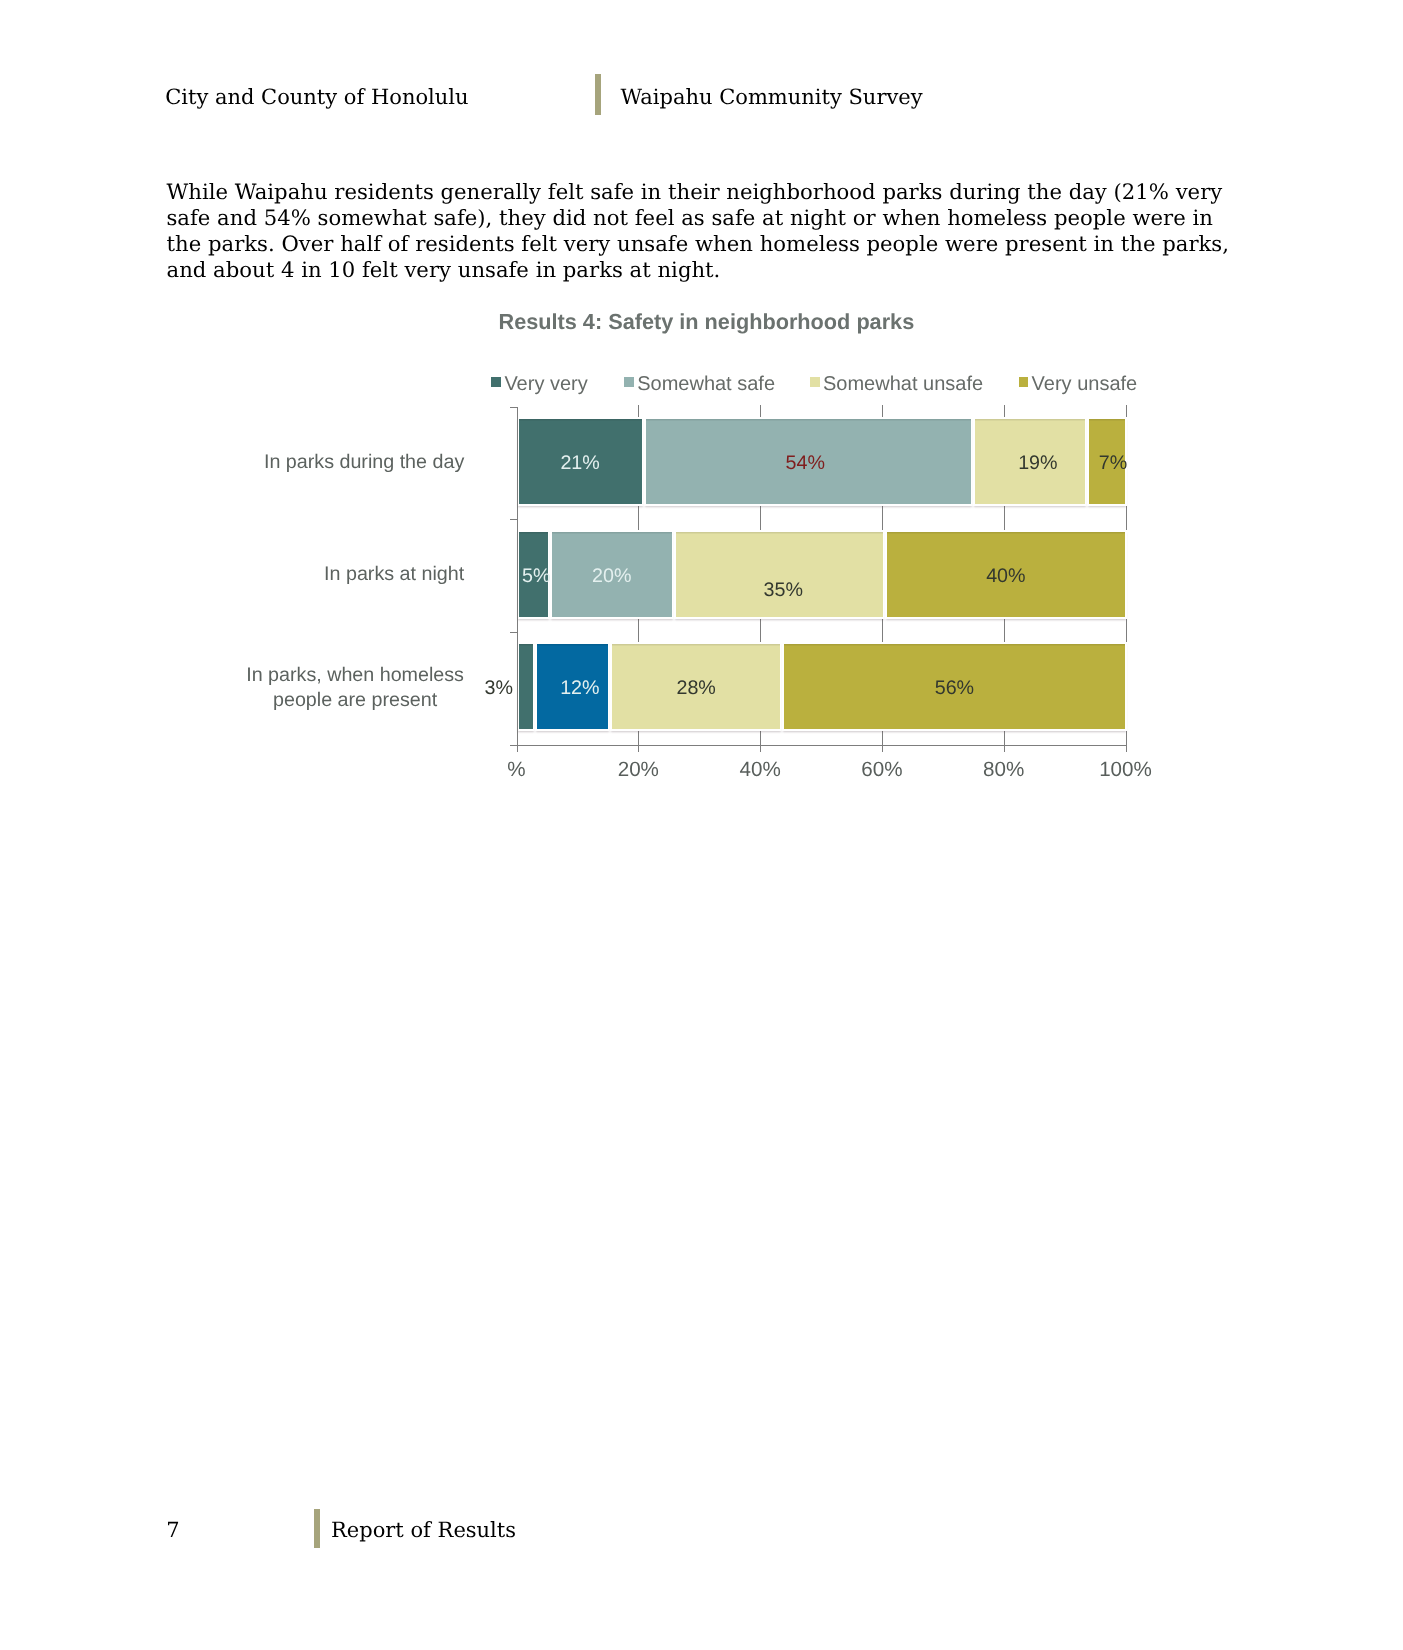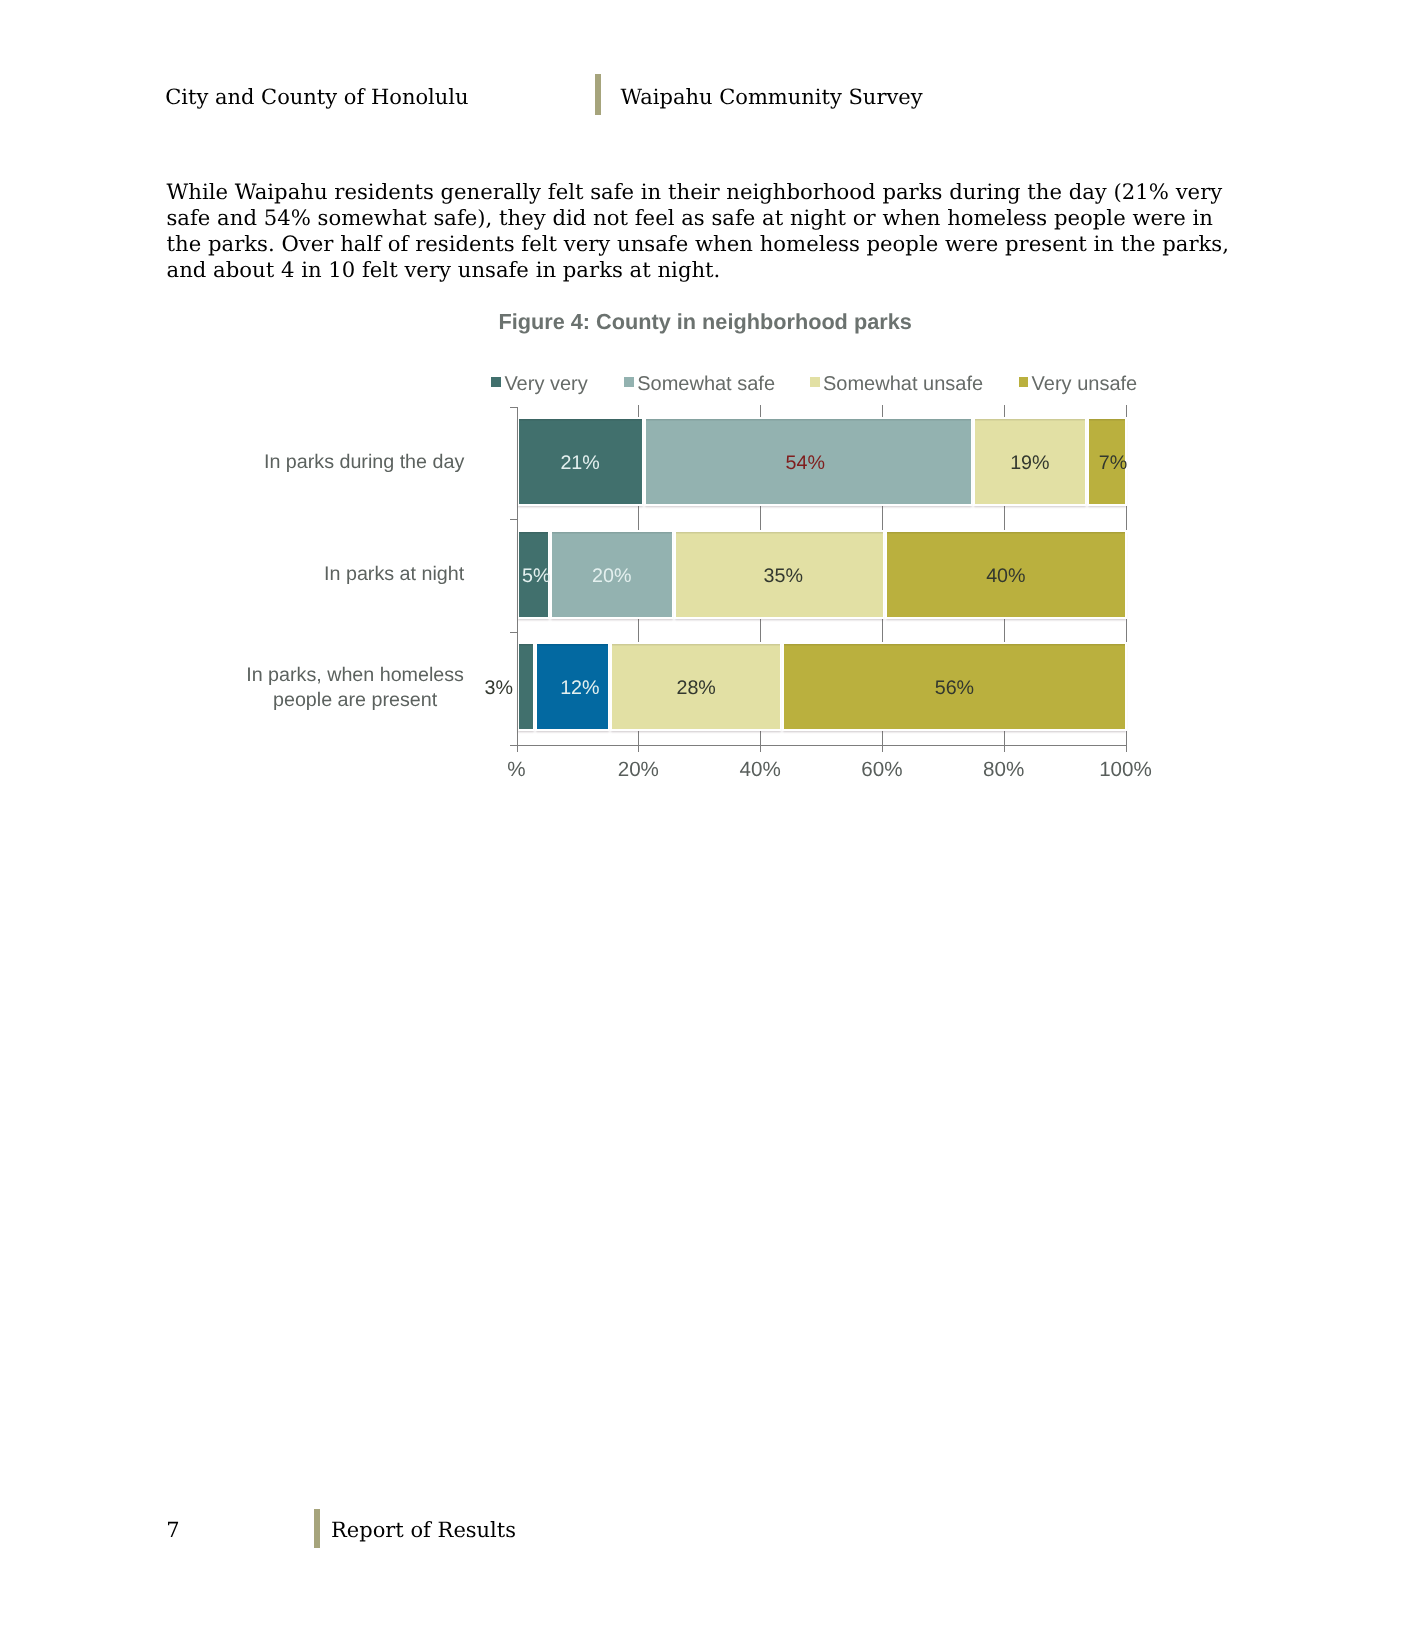--- a/index.html
+++ b/index.html
@@ -58,21 +58,21 @@
 <body>
 
 <div class="page">
 
   <div class="hdr-left">City and County of Honolulu</div>
   <div class="hdr-bar"></div>
   <div class="hdr-right">Waipahu Community Survey</div>
 
   <div class="para">While Waipahu residents generally felt safe in their neighborhood parks during the day (21% very safe and 54% somewhat safe), they did not feel as safe at night or when homeless people were in the parks. Over half of residents felt very unsafe when homeless people were present in the parks, and about 4 in 10 felt very unsafe in parks at night.</div>
 
-  <div class="fig-title">Figure 4: County in neighborhood parks</div>
+  <div class="fig-title">Results 4: Safety in neighborhood parks</div>
 
   <div class="legend">
       <div class="lg" style="left: 490.7px; top: 369.5px;">
         <i style="background: rgb(65, 112, 109);"></i>
         <span>Very very</span>
       </div>
       <div class="lg" style="left: 623.5px; top: 369.5px;">
         <i style="background: rgb(147, 178, 176);"></i>
         <span>Somewhat safe</span>
       </div>
@@ -92,34 +92,34 @@
       <div style="position: absolute; z-index: 0; left: 881.9px; top: 404.5px; width: 1.1px; height: 340.31px; background: rgb(125, 125, 125);"></div>
       <div style="position: absolute; z-index: 0; left: 1003.7px; top: 404.5px; width: 1.1px; height: 340.31px; background: rgb(125, 125, 125);"></div>
       <div style="position: absolute; z-index: 0; left: 1125.5px; top: 404.5px; width: 1.1px; height: 340.31px; background: rgb(125, 125, 125);"></div>
       <div class="seg" style="left: 516.5px; top: 417px; width: 127.281px; height: 89px; background: rgb(65, 112, 109); color: rgb(228, 240, 239);">
         <span style="white-space: nowrap; position: relative; top: 2px; left: 0px;">21%</span>
       </div>
       <div class="seg" style="left: 643.781px; top: 417px; width: 328.86px; height: 89px; background: rgb(147, 178, 176); color: #7f1d1d;">
         <span style="white-space: nowrap; position: relative; top: 2px; left: -3px;">54%</span>
       </div>
       <div class="seg" style="left: 972.641px; top: 417px; width: 114.492px; height: 89px; background: rgb(226, 224, 164); color: rgb(51, 56, 47);">
-        <span style="white-space: nowrap; position: relative; top: 2px; left: 0px;">19%</span>
+        <span style="white-space: nowrap; position: relative; top: 2px; left: 8px;">19%</span>
       </div>
       <div class="seg" style="left: 1087.13px; top: 417px; width: 39.667px; height: 89px; background: rgb(186, 176, 62); color: rgb(51, 56, 47);">
         <span style="white-space: nowrap; position: relative; top: 2px; left: 6px;">7%</span>
       </div>
       <div class="cat" style="left: 263.6px; width: 201px; top: 449.5px;">In parks during the day</div>
       <div class="seg" style="left: 516.5px; top: 530px; width: 33.495px; height: 89px; background: rgb(65, 112, 109); color: rgb(228, 240, 239);">
         <span style="white-space: nowrap; position: relative; top: 2px; left: 3px;">5%</span>
       </div>
       <div class="seg" style="left: 549.995px; top: 530px; width: 123.627px; height: 89px; background: rgb(147, 178, 176); color: rgb(228, 240, 239);">
         <span style="white-space: nowrap; position: relative; top: 2px; left: 0px;">20%</span>
       </div>
       <div class="seg" style="left: 673.622px; top: 530px; width: 211.323px; height: 89px; background: rgb(226, 224, 164); color: rgb(51, 56, 47);">
-        <span style="white-space: nowrap; position: relative; top: 2px; left: 0px; margin-left: 8px;">35%</span>
+        <span style="white-space: nowrap; position: relative; top: 16px; left: 0px; margin-left: 8px;">35%</span>
       </div>
       <div class="seg" style="left: 884.945px; top: 530px; width: 241.855px; height: 89px; background: rgb(186, 176, 62); color: rgb(51, 56, 47);">
         <span style="white-space: nowrap; position: relative; top: 2px; left: 0px;">40%</span>
       </div>
       <div class="cat" style="left: 323.6px; width: 141px; top: 562.3px;">In parks at night</div>
       <div class="seg" style="left: 516.5px; top: 642.2px; width: 18.879px; height: 89px; background: rgb(65, 112, 109); color: rgb(228, 240, 239);"></div>
       <div class="seg" style="left: 535.379px; top: 642.2px; width: 74.907px; height: 89px; background: #0369a1; color: rgb(228, 240, 239);">
         <span style="white-space: nowrap; position: relative; top: 2px; left: 7px;">12%</span>
       </div>
       <div class="seg" style="left: 610.286px; top: 642.2px; width: 171.738px; height: 89px; background: rgb(226, 224, 164); color: rgb(51, 56, 47);">

